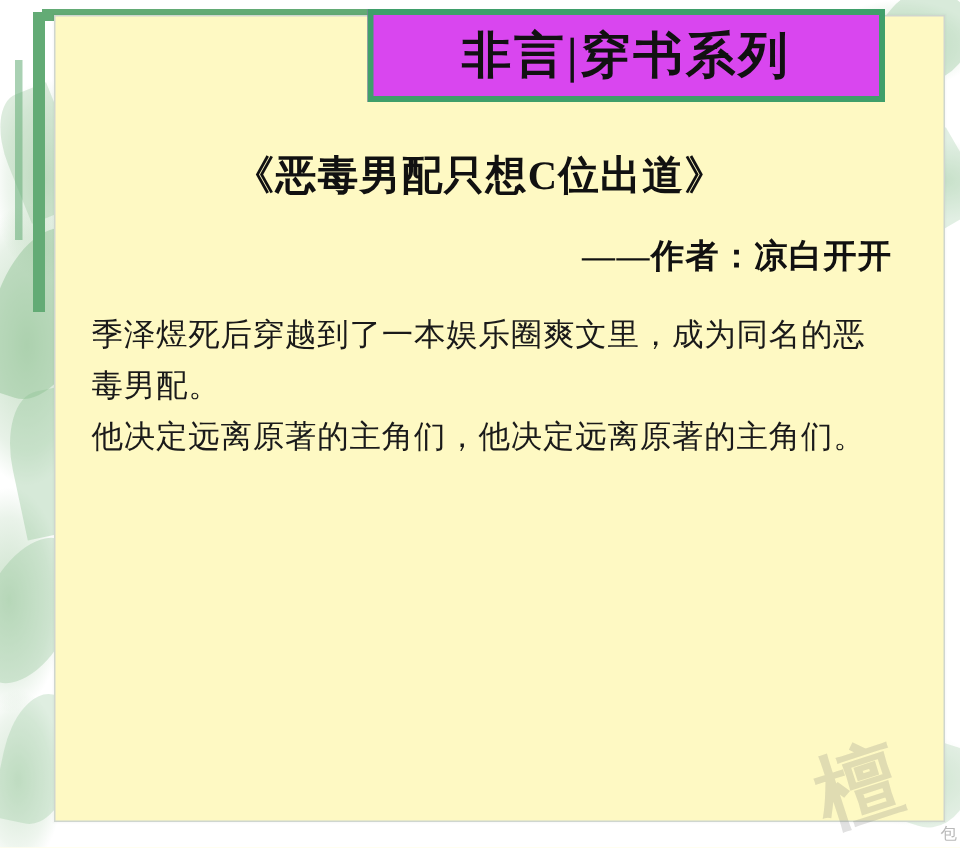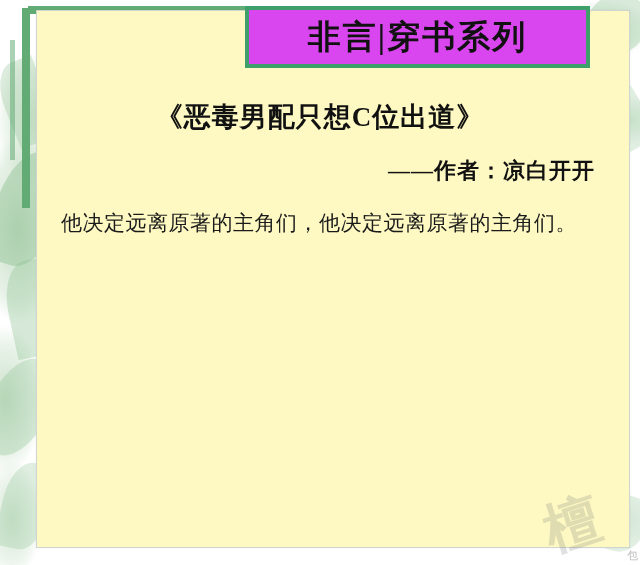--- a/index.html
+++ b/index.html
@@ -199,20 +199,21 @@
   <div class="frame-left"></div>
   <div class="frame-left-2"></div>
 
   <div class="card">
 
     <div class="title">《恶毒男配只想C位出道》</div>
 
     <div class="author">——作者：凉白开开</div>
 
     <div class="body-text">
+      <p>季泽煜死后穿越到了一本娱乐圈爽文里，成为同名的恶毒男配。</p>
       <p>他决定远离原著的主角们，他决定远离原著的主角们。</p>
     </div>
 
     <div class="watermark">檀</div>
   </div>
 
   <div class="series-tag">
     <span class="label">非言|穿书系列</span>
   </div>
 

